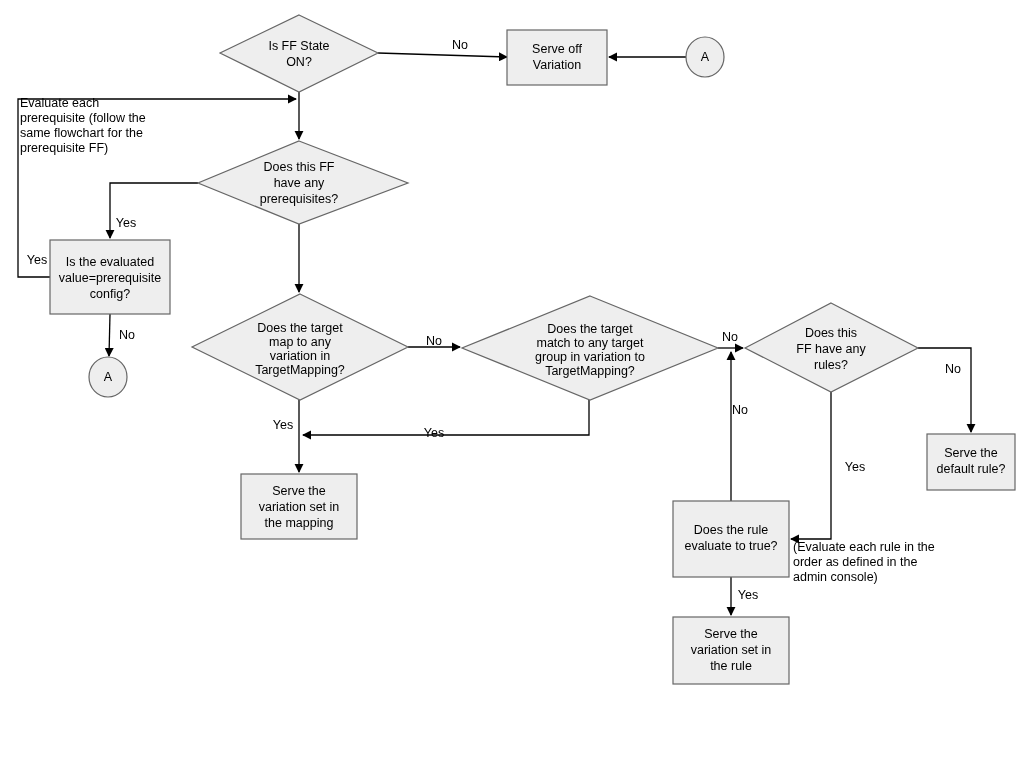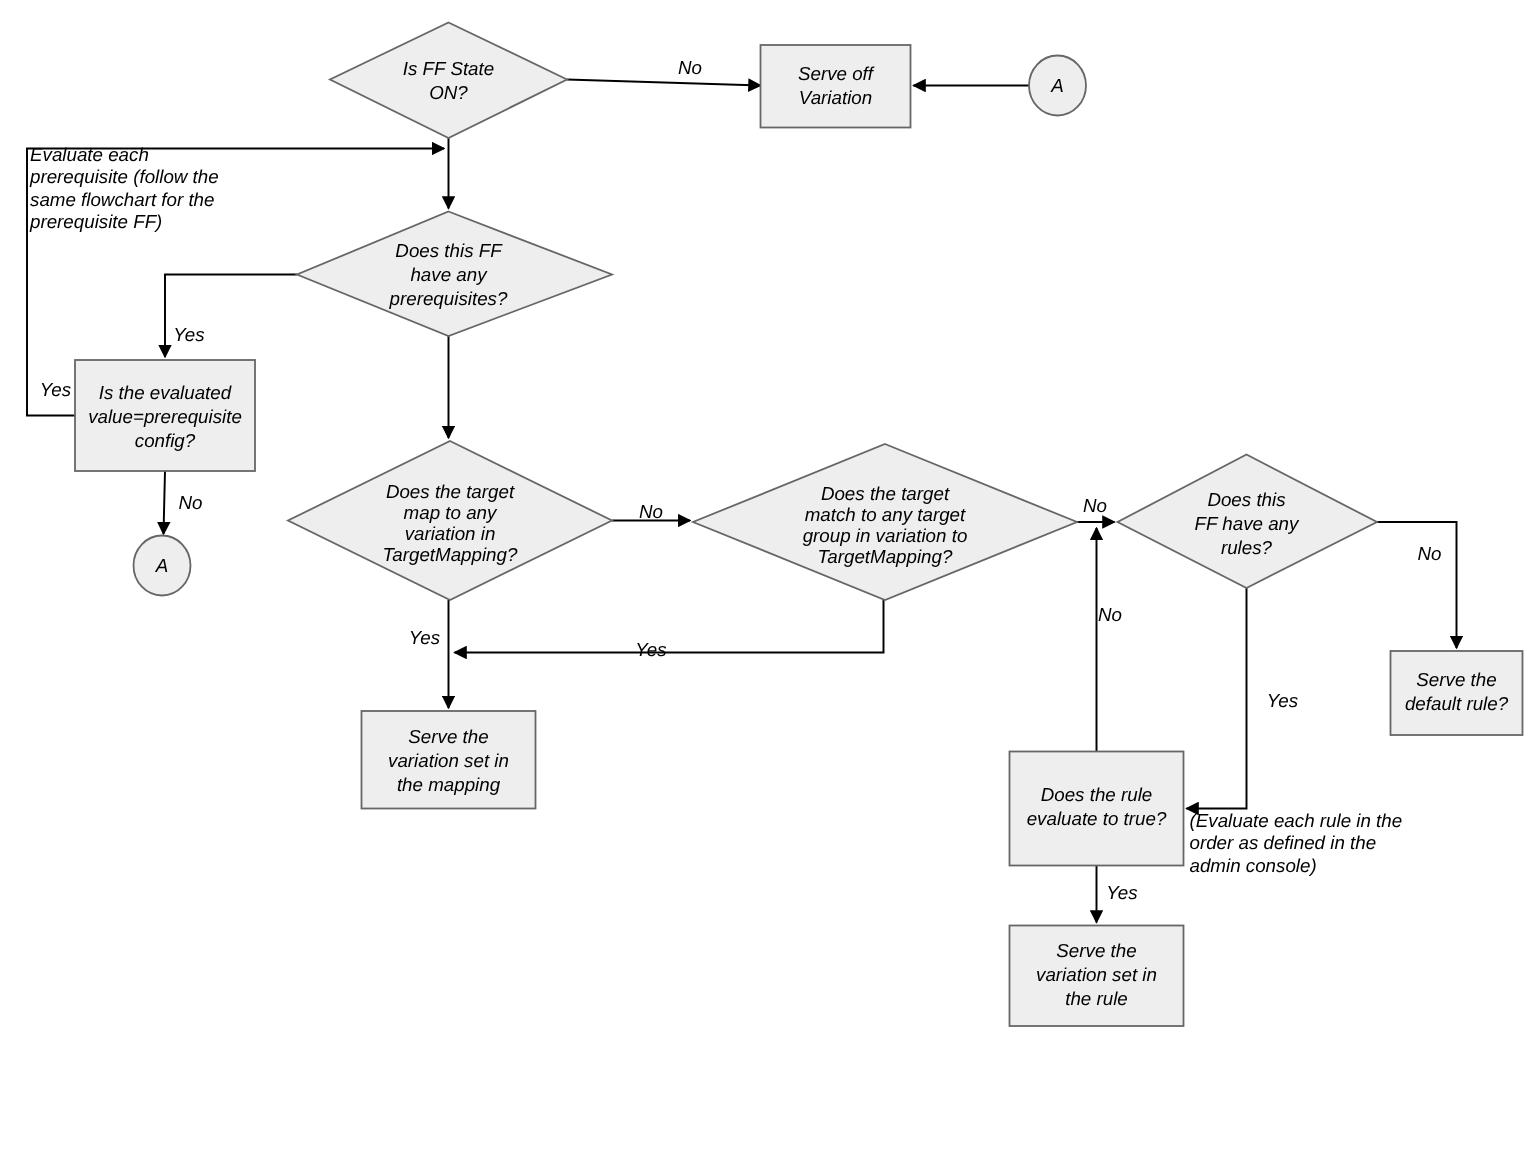--- a/index.html
+++ b/index.html
@@ -7,21 +7,20 @@
     padding: 0;
     background: #ffffff;
   }
   #canvas-wrap {
     position: relative;
     width: 1024px;
     height: 768px;
     background: #ffffff;
     overflow: hidden;
     font-family: "Liberation Sans", sans-serif;
-    font-style: italic;
   }
   svg#flow {
     position: absolute;
     left: 0;
     top: 0;
     width: 1024px;
     height: 768px;
     display: block;
   }
   .shape-fill {

